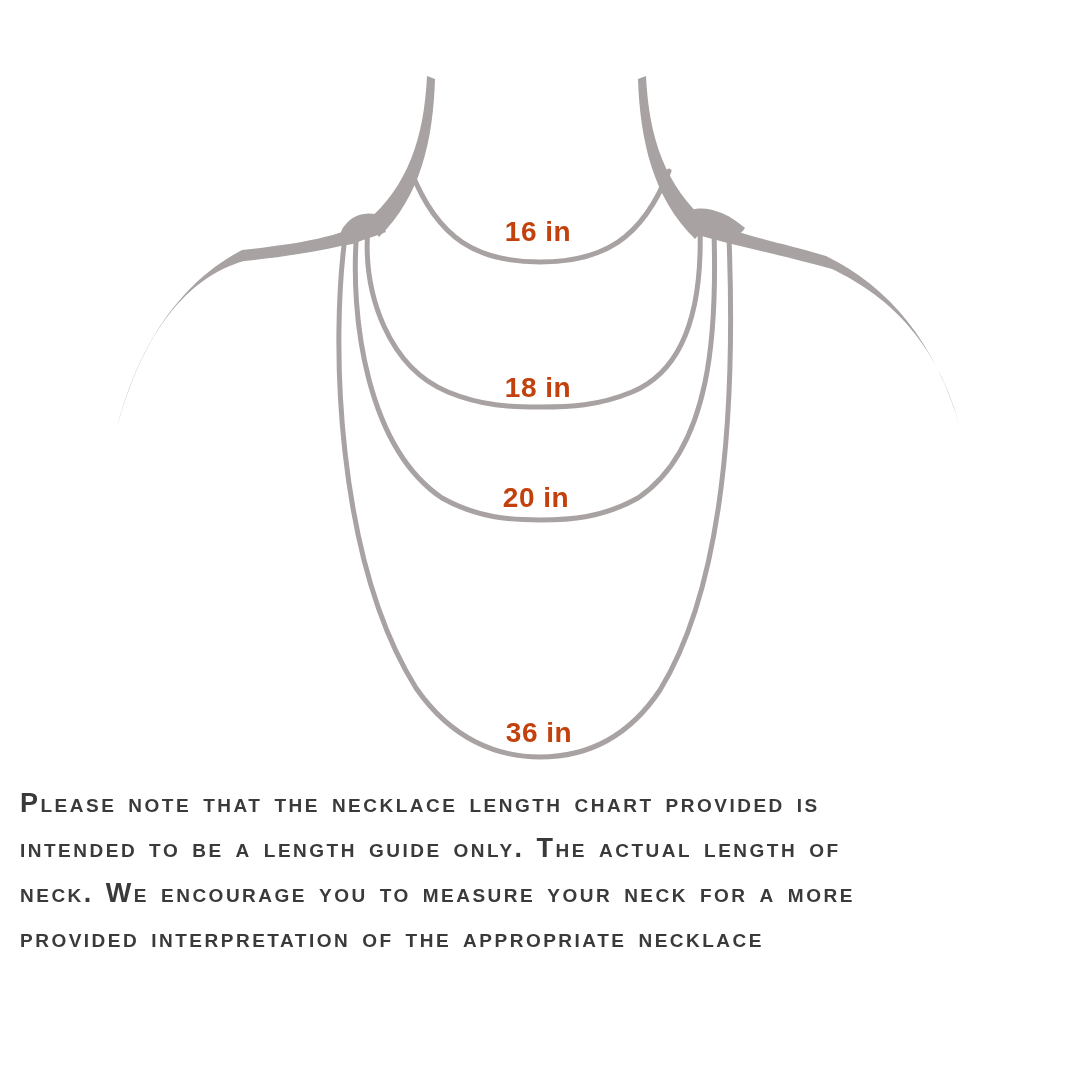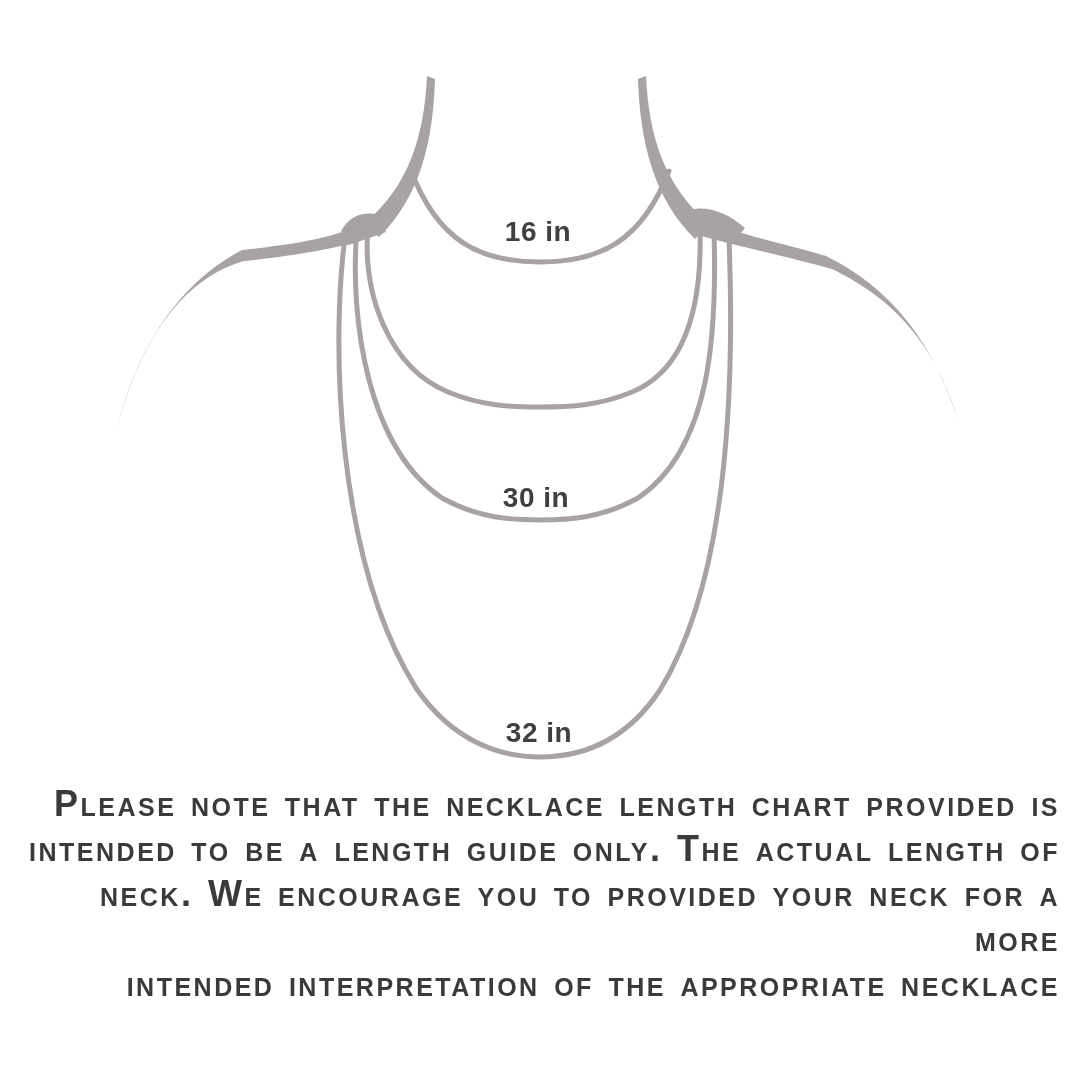--- a/index.html
+++ b/index.html
@@ -22,39 +22,39 @@
     width: 1080px;
     height: 1080px;
   }
   .size-label {
     position: absolute;
     width: 160px;
     text-align: center;
     font-size: 28px;
     font-weight: 700;
     letter-spacing: 0.5px;
-    color: #404040;
+    color: #c2410c;
     line-height: 30px;
     white-space: nowrap;
   }
   .label-16 { left: 458px; top: 217px; }
   .label-18 { left: 458px; top: 373px; }
   .label-20 { left: 456px; top: 483px; }
   .label-24 { left: 459px; top: 718px; }
 
   .disclaimer {
     position: absolute;
     left: 20px;
     top: 781px;
     width: 1040px;
-    text-align: right;
+    text-align: left;
     color: #3a3a3a;
     font-weight: 700;
     font-variant: small-caps;
-    font-size: 36px;
+    font-size: 27px;
     line-height: 45px;
     letter-spacing: 2.5px;
     word-spacing: 2px;
   }
   .disclaimer .line { display: block; }
 
   .stroke {
     fill: none;
     stroke: #a8a2a2;
     stroke-width: 5;
@@ -78,23 +78,24 @@
     <path class="fillshape" d="M 346 224 C 354 214 370 210 384 217 C 376 234 360 244 346 245 C 339 238 339 231 346 224 Z"></path>
     <path class="fillshape" d="M 690 210 C 706 205 727 212 745 228 C 737 241 716 241 700 233 C 691 226 686 216 690 210 Z"></path>
 
     <path class="stroke" d="M 411 171 C 438 240 478 262 540 262 C 602 262 642 240 669 171"></path>
     <path class="stroke" d="M 368 226 C 362 296 390 368 448 392 C 482 406 510 407 540 407 C 570 407 598 406 632 392 C 690 368 702 296 700 228"></path>
     <path class="stroke" d="M 357 228 C 349 320 368 448 442 498 C 478 518 510 520 540 520 C 570 520 602 518 638 498 C 712 448 717 330 714 232"></path>
     <path class="stroke" d="M 346 230 C 330 340 336 560 416 688 C 452 740 498 757 540 757 C 582 757 626 741 660 690 C 736 566 733 342 729 238"></path>
   </svg>
 
   <div class="size-label label-16">16 in</div>
-  <div class="size-label label-20">30 in</div>
-  <div class="size-label label-24">32 in</div>
+  <div class="size-label label-18">18 in</div>
+  <div class="size-label label-20">20 in</div>
+  <div class="size-label label-24">36 in</div>
 
   <div class="disclaimer">
     <span class="line">Please note that the necklace length chart provided is</span>
     <span class="line">intended to be a length guide only. The actual length of</span>
-    <span class="line">neck. We encourage you to provided your neck for a more</span>
-    <span class="line">intended interpretation of the appropriate necklace</span>
+    <span class="line">neck. We encourage you to measure your neck for a more</span>
+    <span class="line">provided interpretation of the appropriate necklace</span>
   </div>
 
 </div>
 
 </body></html>

